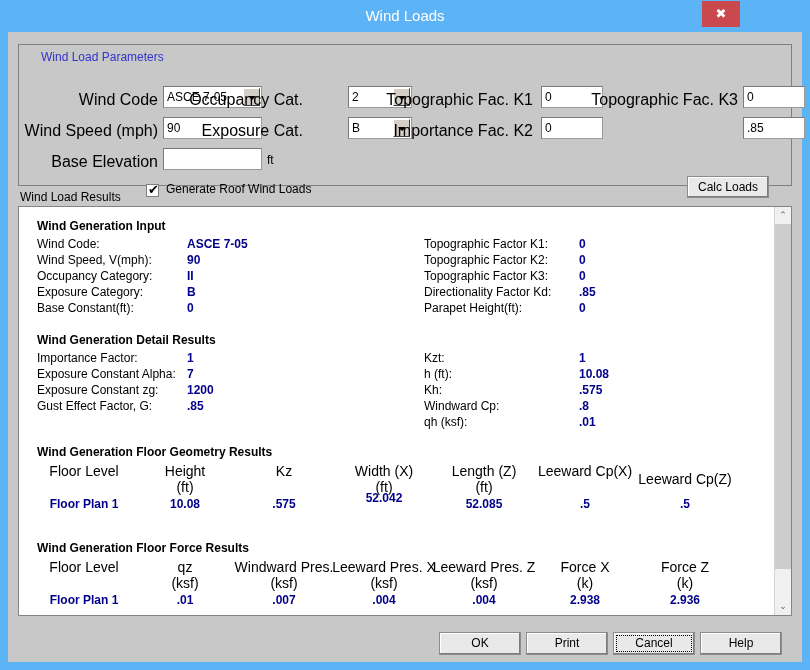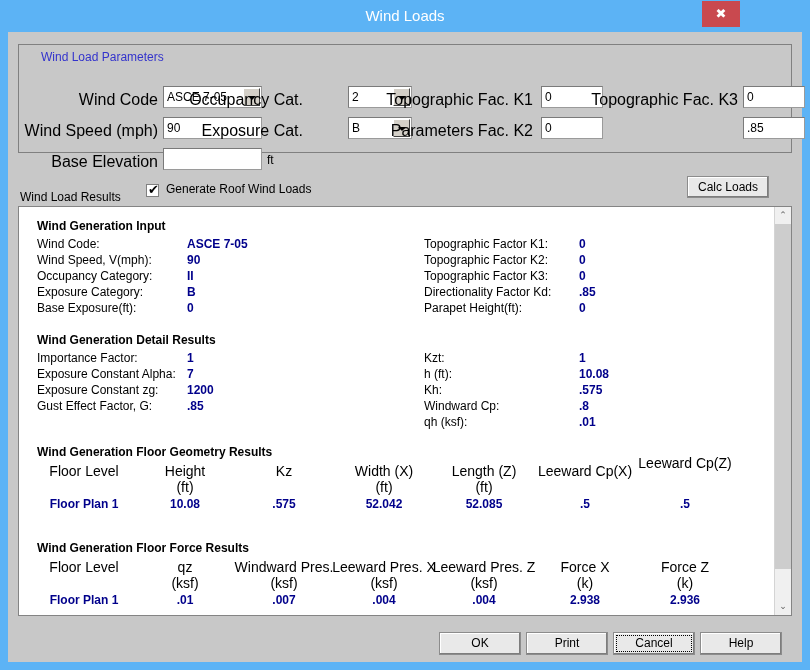--- a/index.html
+++ b/index.html
@@ -73,21 +73,21 @@
     background: #c8c8c8;
     box-sizing: border-box;
   }
 
   
   #params-group {
     position: absolute;
     left: 10px;
     top: 12px;
     width: 774px;
-    height: 109px;
+    height: 142px;
     border: 1px solid #808080;
     box-sizing: border-box;
   }
   #params-legend {
     position: absolute;
     left: 18px;
     top: 5px;
     background: #c8c8c8;
     padding: 0 4px;
     color: #3333cc;
@@ -374,21 +374,21 @@
 
     <div class="field-label" style="left:10px; top:90px; width:140px;">Wind Speed (mph)</div>
     <div class="text-input" style="left:155px; top:85px; width:99px;">90</div>
 
     <div class="field-label" style="left:170px; top:90px; width:125px;">Exposure Cat.</div>
     <div class="combo" style="left:340px; top:85px; width:64px;">
       <span class="combo-text">B</span>
       <span class="combo-btn"></span>
     </div>
 
-    <div class="field-label" style="left:355px; top:90px; width:170px;">Parameters Fac. K2</div>
+    <div class="field-label" style="left:355px; top:90px; width:170px;">Importance Fac. K2</div>
     <div class="text-input" style="left:533px; top:85px; width:62px;">0</div>
 
     <div class="text-input" style="left:735px; top:85px; width:62px;">.85</div>
 
     <div class="field-label" style="left:10px; top:121px; width:140px;">Base Elevation</div>
     <div class="text-input" style="left:155px; top:116px; width:99px;"></div>
     <div id="unit-ft" style="left:259px; top:121px;">ft</div>
 
     <div id="roof-check-box" style="left:138px; top:152px;">
       <span class="tick">✔</span>
@@ -404,21 +404,21 @@
         <div class="sec-head" style="left:18px; top:12px;">Wind Generation Input</div>
 
         <div class="kv-label" style="left:18px; top:30px;">Wind Code:</div>
         <div class="kv-value" style="left:168px; top:30px;">ASCE 7-05</div>
         <div class="kv-label" style="left:18px; top:46px;">Wind Speed, V(mph):</div>
         <div class="kv-value" style="left:168px; top:46px;">90</div>
         <div class="kv-label" style="left:18px; top:62px;">Occupancy Category:</div>
         <div class="kv-value" style="left:168px; top:62px;">II</div>
         <div class="kv-label" style="left:18px; top:78px;">Exposure Category:</div>
         <div class="kv-value" style="left:168px; top:78px;">B</div>
-        <div class="kv-label" style="left:18px; top:94px;">Base Exposure(ft):</div>
+        <div class="kv-label" style="left:18px; top:94px;">Base Constant(ft):</div>
         <div class="kv-value" style="left:168px; top:94px;">0</div>
 
         <div class="kv-label" style="left:405px; top:30px;">Topographic Factor K1:</div>
         <div class="kv-value" style="left:560px; top:30px;">0</div>
         <div class="kv-label" style="left:405px; top:46px;">Topographic Factor K2:</div>
         <div class="kv-value" style="left:560px; top:46px;">0</div>
         <div class="kv-label" style="left:405px; top:62px;">Topographic Factor K3:</div>
         <div class="kv-value" style="left:560px; top:62px;">0</div>
         <div class="kv-label" style="left:405px; top:78px;">Directionality Factor Kd:</div>
         <div class="kv-value" style="left:560px; top:78px;">.85</div>
@@ -448,30 +448,30 @@
         <div class="kv-value" style="left:560px; top:208px;">.01</div>
 
         <div class="sec-head" style="left:18px; top:238px;">Wind Generation Floor Geometry Results</div>
 
         <div class="col-head" style="left:65px;  top:256px;">Floor Level</div>
         <div class="col-head" style="left:166px; top:256px;">Height</div>
         <div class="col-head" style="left:265px; top:256px;">Kz</div>
         <div class="col-head" style="left:365px; top:256px;">Width (X)</div>
         <div class="col-head" style="left:465px; top:256px;">Length (Z)</div>
         <div class="col-head" style="left:566px; top:256px;">Leeward Cp(X)</div>
-        <div class="col-head" style="left:666px; top:248px;text-align:right;">Leeward Cp(Z)</div>
+        <div class="col-head" style="left:666px; top:264px;text-align:right;">Leeward Cp(Z)</div>
 
         <div class="col-head" style="left:166px; top:272px;">(ft)</div>
         <div class="col-head" style="left:365px; top:272px;">(ft)</div>
         <div class="col-head" style="left:465px; top:272px;">(ft)</div>
 
         <div class="cell" style="left:65px;  top:290px;">Floor Plan 1</div>
         <div class="cell" style="left:166px; top:290px;">10.08</div>
         <div class="cell" style="left:265px; top:290px;">.575</div>
-        <div class="cell" style="left:365px; top:290px;">52.042</div>
+        <div class="cell" style="left:365px; top:284px;">52.042</div>
         <div class="cell" style="left:465px; top:290px;">52.085</div>
         <div class="cell" style="left:566px; top:290px;">.5</div>
         <div class="cell" style="left:666px; top:290px;">.5</div>
 
         <div class="sec-head" style="left:18px; top:334px;">Wind Generation Floor Force Results</div>
 
         <div class="col-head" style="left:65px;  top:352px;">Floor Level</div>
         <div class="col-head" style="left:166px; top:352px;">qz</div>
         <div class="col-head" style="left:265px; top:352px;">Windward Pres.</div>
         <div class="col-head" style="left:365px; top:352px;">Leeward Pres. X</div>

